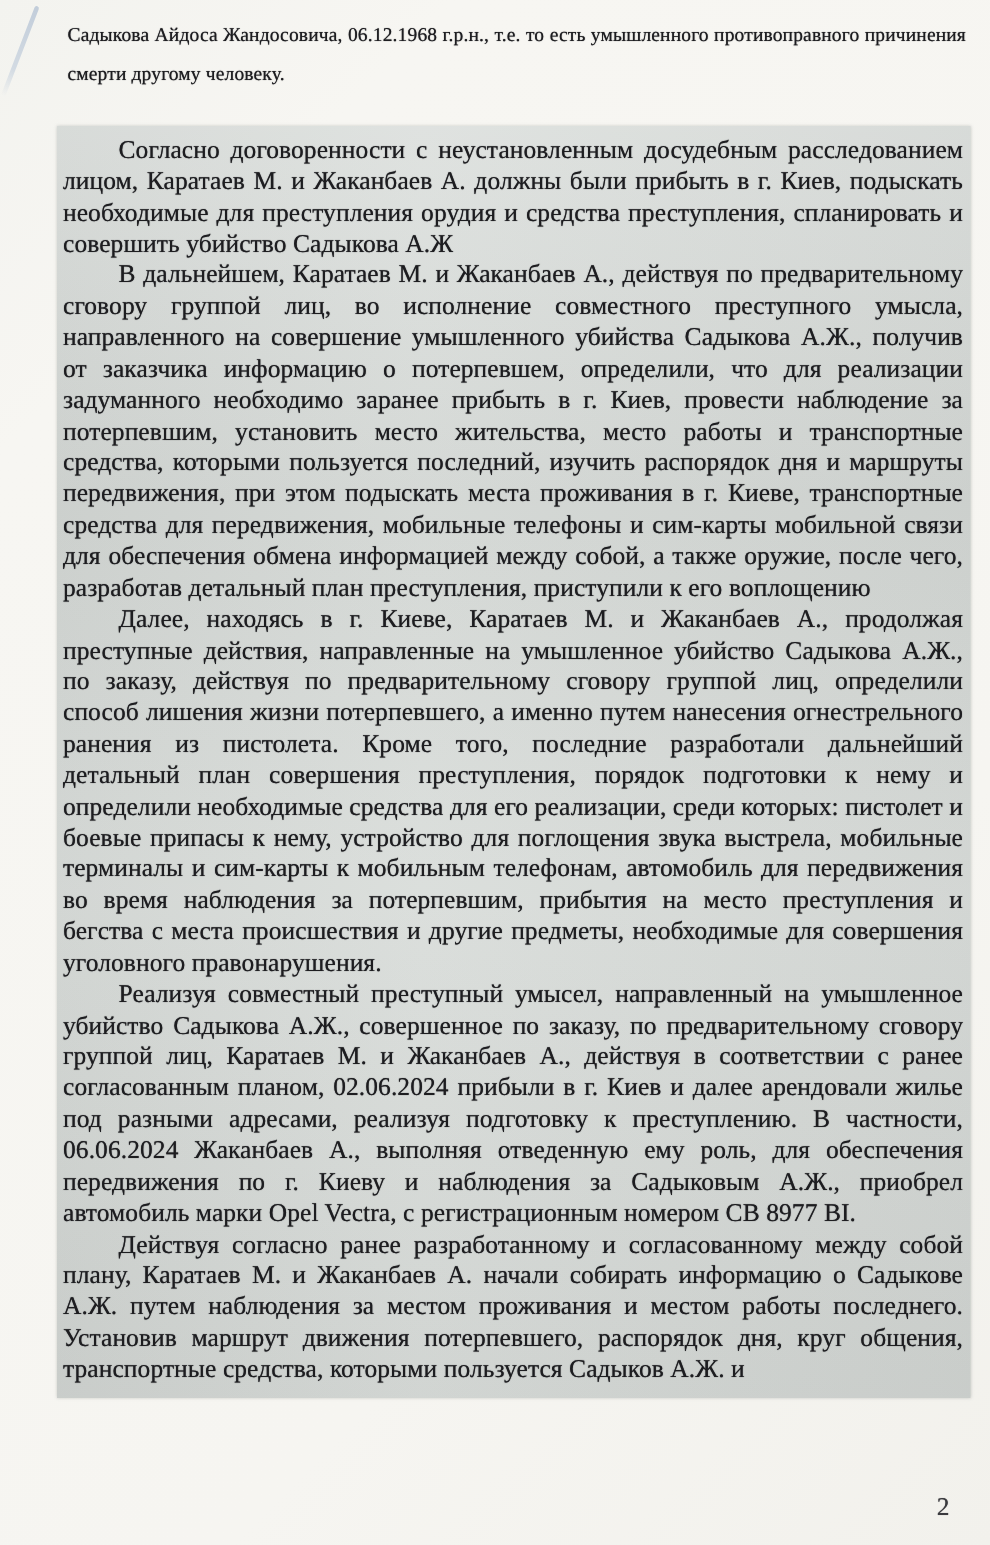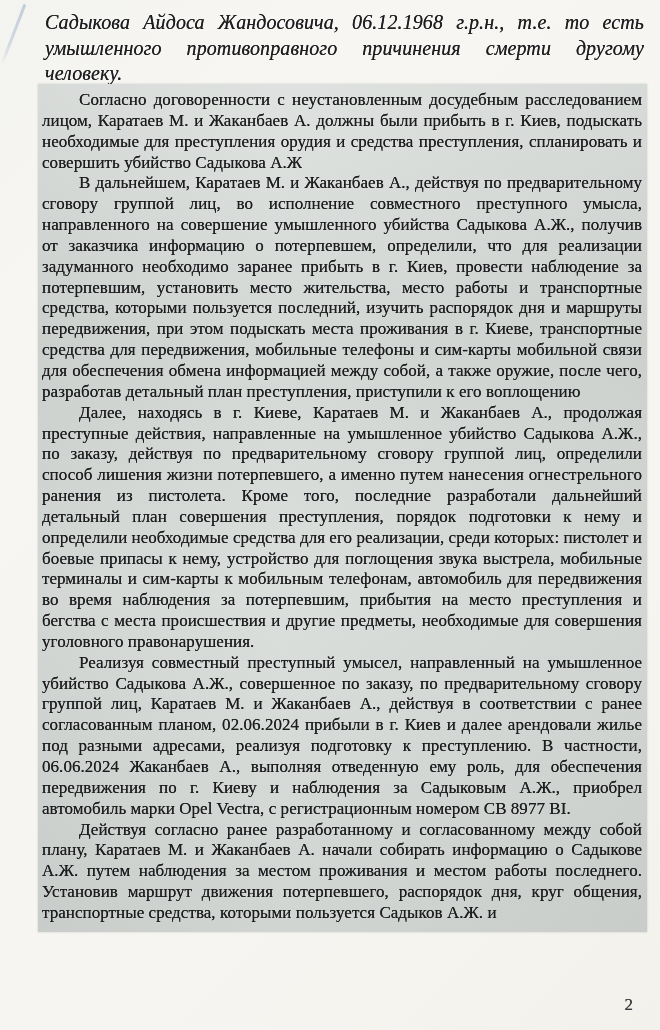--- a/index.html
+++ b/index.html
@@ -26,26 +26,25 @@
     transform: rotate(21deg);
     border-radius: 2px;
     opacity: 0.85;
   }
   .intro {
     position: absolute;
     top: 10px;
     left: 45px;
     right: 16px;
     margin: 0;
-    font-size: 20px;
+    font-size: 13px;
     line-height: 25.5px;
     text-align: justify;
     text-shadow: 0 0 0.6px rgba(20,20,25,0.85);
     letter-spacing: 0.1px;
-    font-style: italic;
   }
   .highlight-block {
     position: absolute;
     top: 84px;
     left: 38px;
     right: 13px;
     background: #d7dbd8;
     background-image:
       linear-gradient(180deg, rgba(255,255,255,0.16) 0%, rgba(0,0,0,0.02) 30%, rgba(255,255,255,0.06) 60%, rgba(0,0,0,0.035) 100%),
       linear-gradient(90deg, rgba(0,0,0,0.03) 0%, rgba(255,255,255,0.05) 40%, rgba(0,0,0,0.03) 100%);

